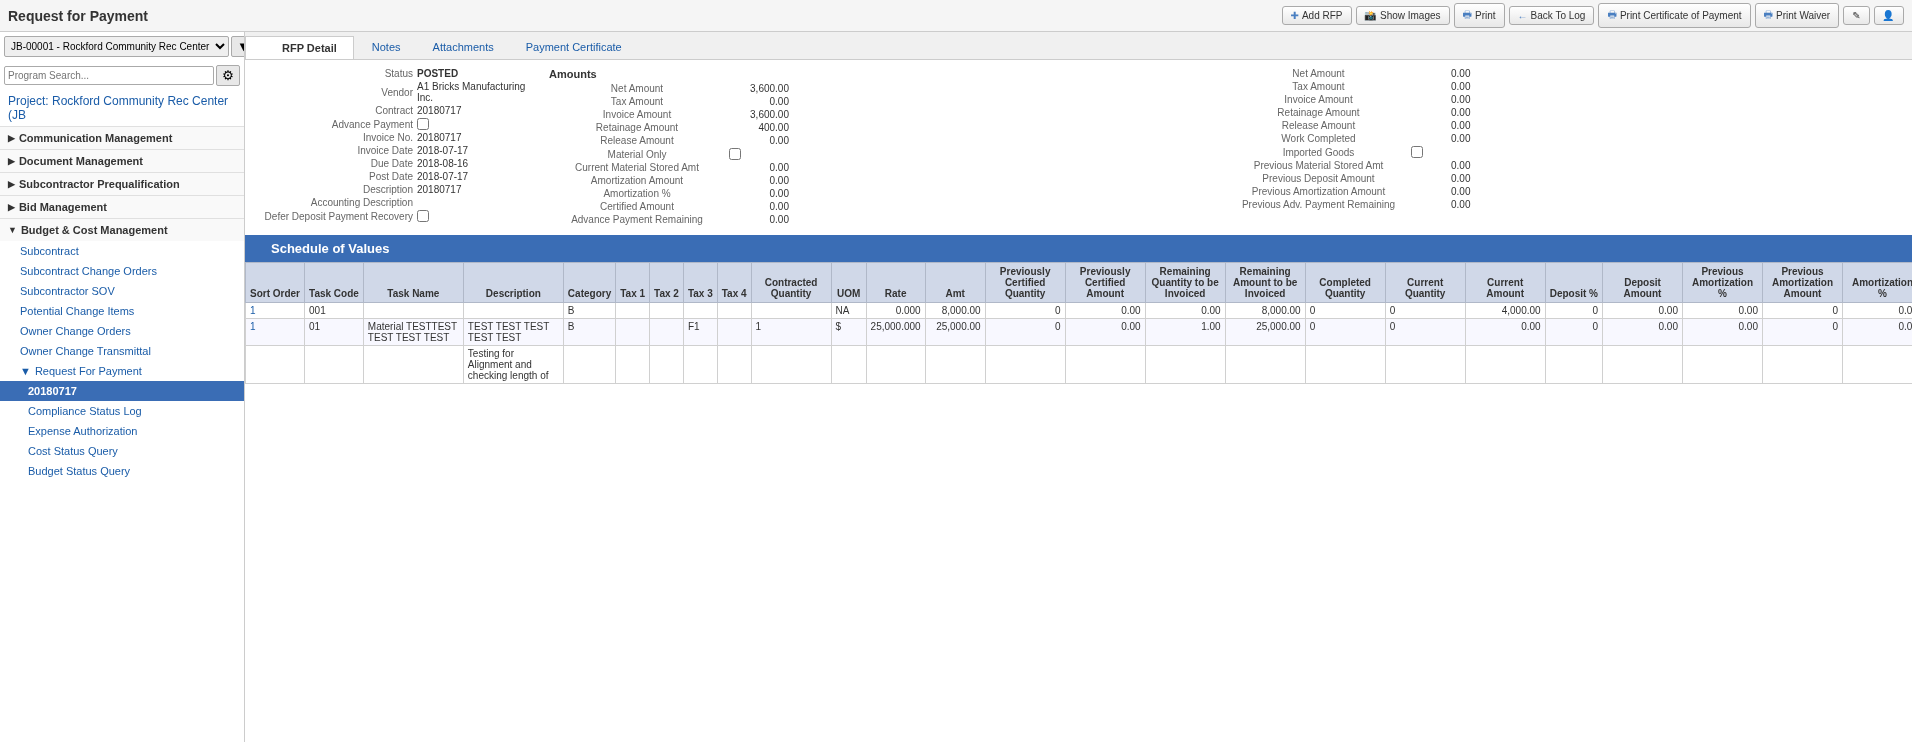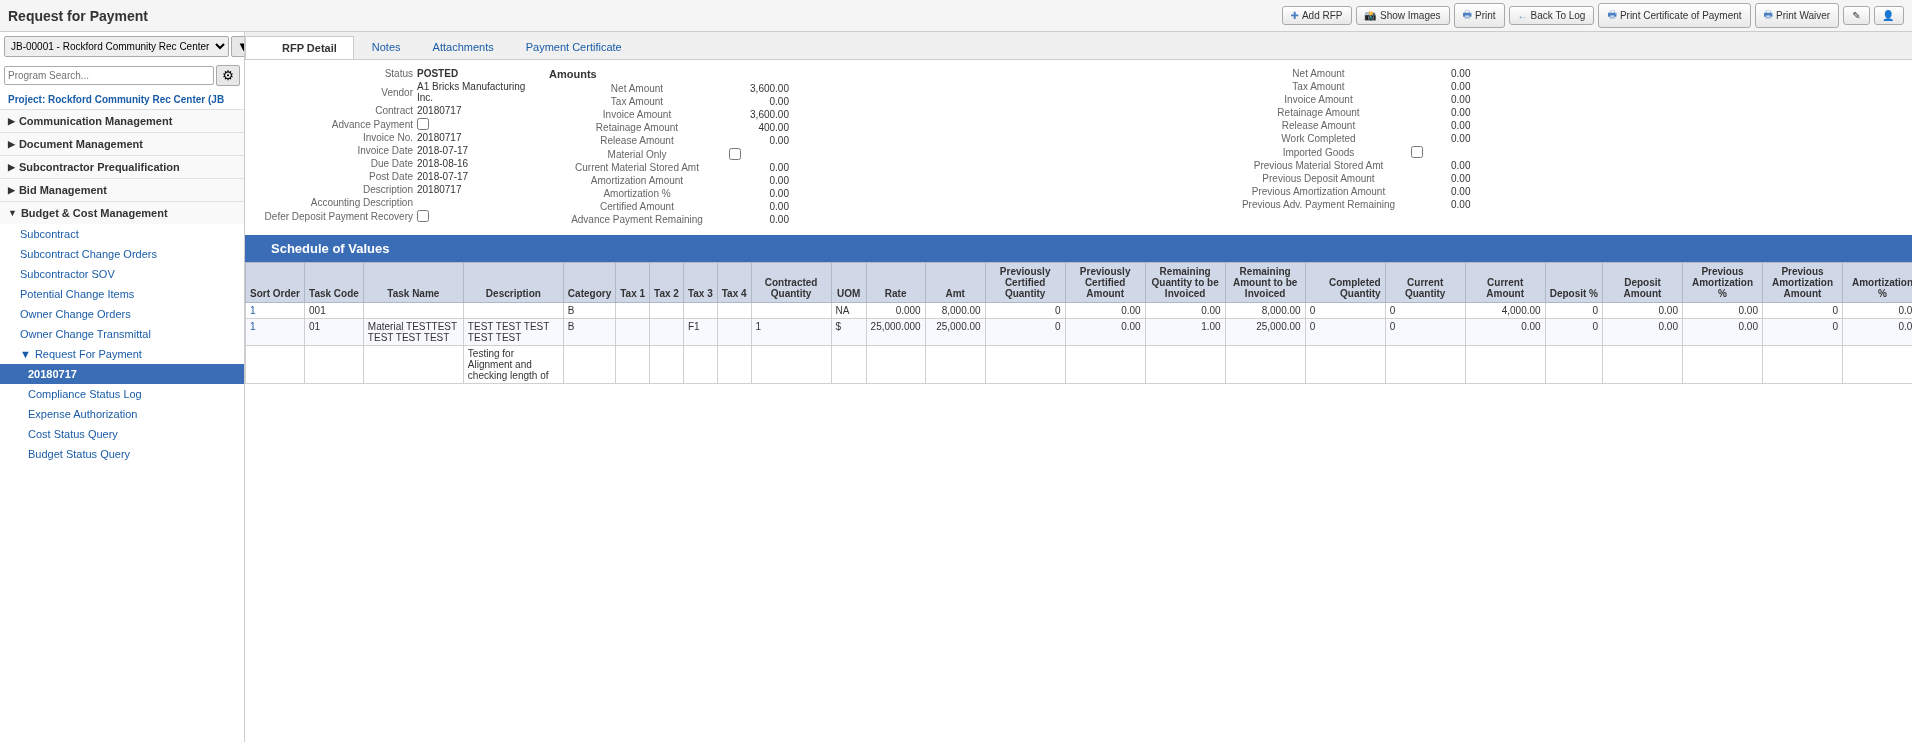--- a/index.html
+++ b/index.html
@@ -91,23 +91,23 @@
     }
     .sidebar-search button {
       padding: 2px 5px;
       border: 1px solid #aaa;
       background: #e8e8e8;
       border-radius: 2px;
       cursor: pointer;
     }
     .project-label {
       padding: 4px 8px;
-      font-size: 10px;
+      font-size: 12px;
       color: #1a5ca8;
-      font-weight: bold;
+      font-weight: normal;
     }
     .sidebar-group {
       border-top: 1px solid #e0e0e0;
     }
     .sidebar-group-header {
       display: flex;
       align-items: center;
       padding: 5px 8px;
       cursor: pointer;
       font-size: 11px;
@@ -545,21 +545,21 @@
               <th style="min-width:30px;text-align:right;">Tax 3</th>
               <th style="min-width:30px;">Tax 4</th>
               <th style="min-width:65px;">Contracted Quantity</th>
               <th style="min-width:35px;">UOM</th>
               <th style="min-width:55px;">Rate</th>
               <th style="min-width:60px;">Amt</th>
               <th style="min-width:65px;">Previously Certified Quantity</th>
               <th style="min-width:65px;">Previously Certified Amount</th>
               <th style="min-width:65px;">Remaining Quantity to be Invoiced</th>
               <th style="min-width:65px;">Remaining Amount to be Invoiced</th>
-              <th style="min-width:65px;text-align:right;">Completed Quantity</th>
+              <th style="min-width:65px;">Completed Quantity</th>
               <th style="min-width:55px;">Current Quantity</th>
               <th style="min-width:60px;">Current Amount</th>
               <th style="min-width:45px;text-align:right;">Deposit %</th>
               <th style="min-width:55px;">Deposit Amount</th>
               <th style="min-width:65px;">Previous Amortization %</th>
               <th style="min-width:70px;">Previous Amortization Amount</th>
               <th style="min-width:60px;">Amortization %</th>
 
             </tr>
           </thead>

